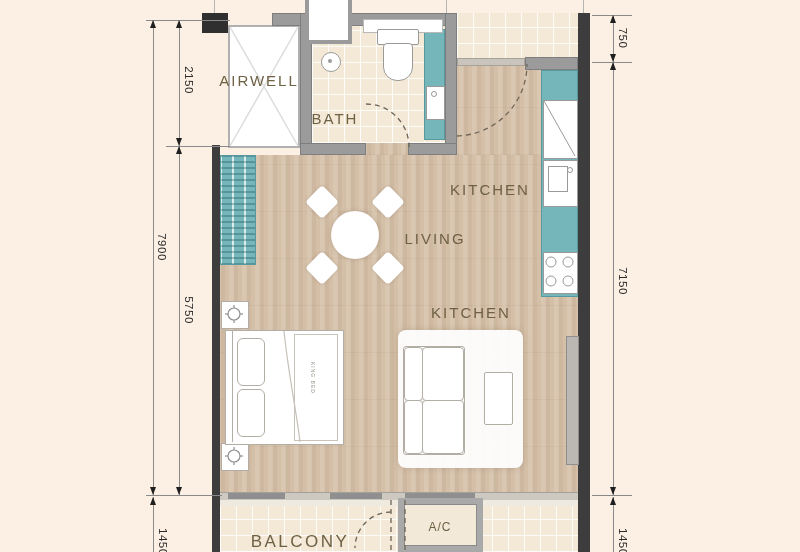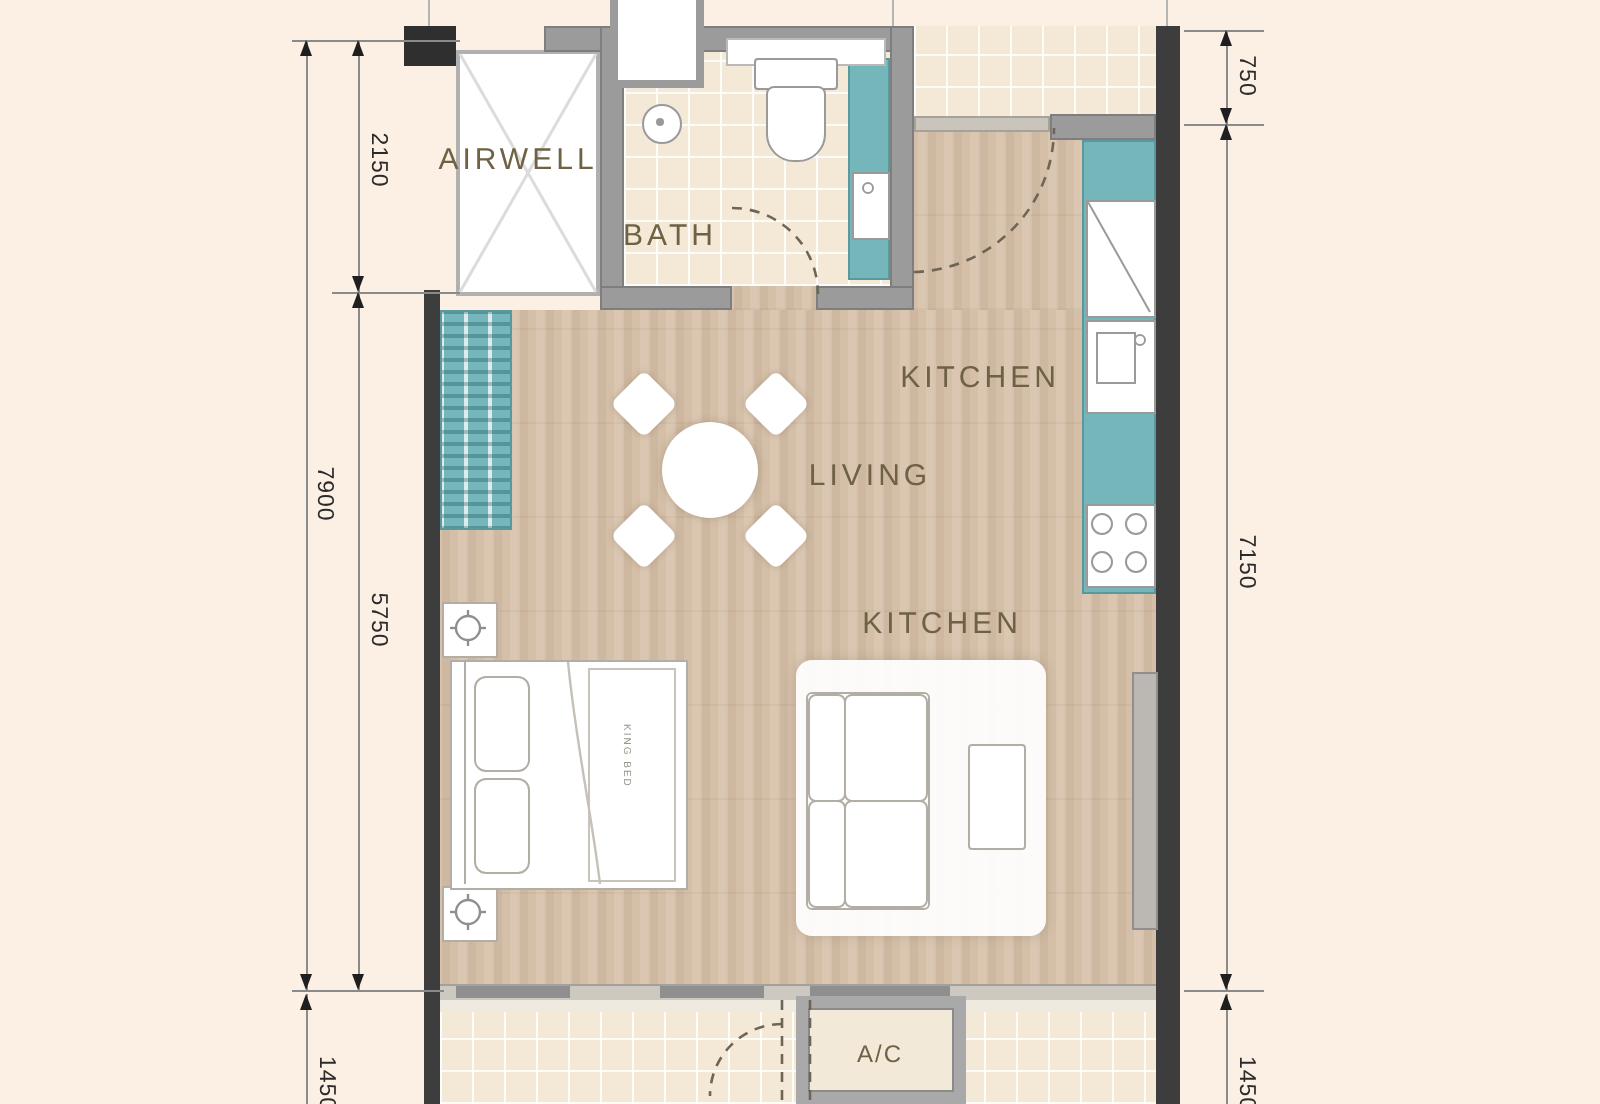--- a/index.html
+++ b/index.html
@@ -146,20 +146,21 @@
     </g>
     <circle cx="434" cy="94" r="2.5" fill="#fff" stroke="#9a9a9a"></circle>
     <circle cx="570" cy="170" r="2.5" fill="#fff" stroke="#9a9a9a"></circle>
   </svg>
 
   <div class="lbl" style="left:259px;top:80px;font-size:15px;">AIRWELL</div>
   <div class="lbl" style="left:335px;top:118px;font-size:15px;">BATH</div>
   <div class="lbl" style="left:490px;top:189px;font-size:15px;">KITCHEN</div>
   <div class="lbl" style="left:435px;top:238px;font-size:15px;">LIVING</div>
   <div class="lbl" style="left:471px;top:312px;font-size:15px;">KITCHEN</div>
+  <div class="lbl" style="left:300px;top:542px;font-size:17px;letter-spacing:2.5px;">BALCONY</div>
   <div class="lbl" style="left:440px;top:527px;font-size:12px;letter-spacing:1px;">A/C</div>
 
   <div class="dim-line" style="left:146px;top:20px;width:84px;height:1px;"></div>
   <div class="dim-line" style="left:166px;top:146px;width:64px;height:1px;"></div>
   <div class="dim-line" style="left:146px;top:495px;width:76px;height:1px;"></div>
   <div class="dim-line" style="left:592px;top:15px;width:40px;height:1px;"></div>
   <div class="dim-line" style="left:592px;top:62px;width:40px;height:1px;"></div>
   <div class="dim-line" style="left:592px;top:495px;width:40px;height:1px;"></div>
 
   <div class="dim-line" style="left:153px;top:20px;width:1px;height:475px;"></div>

